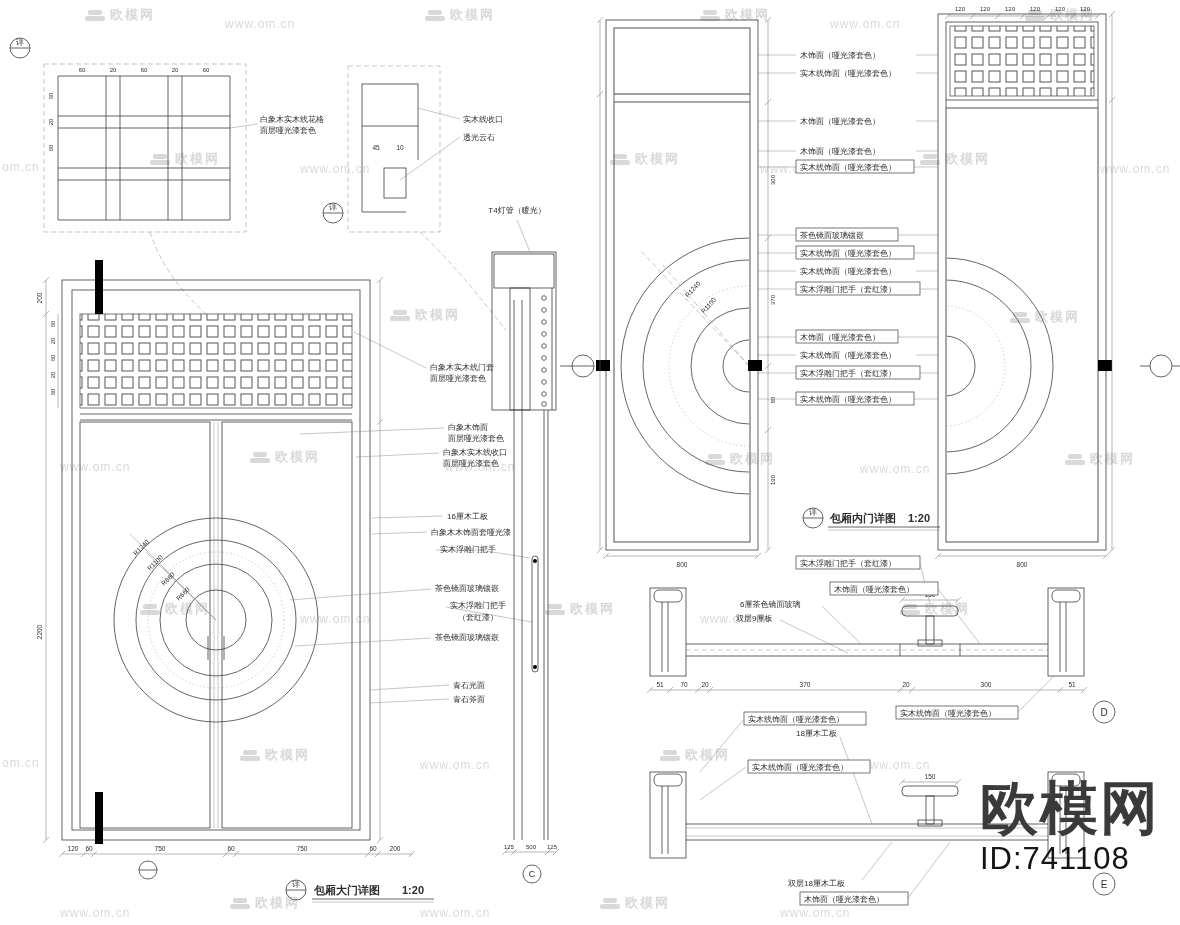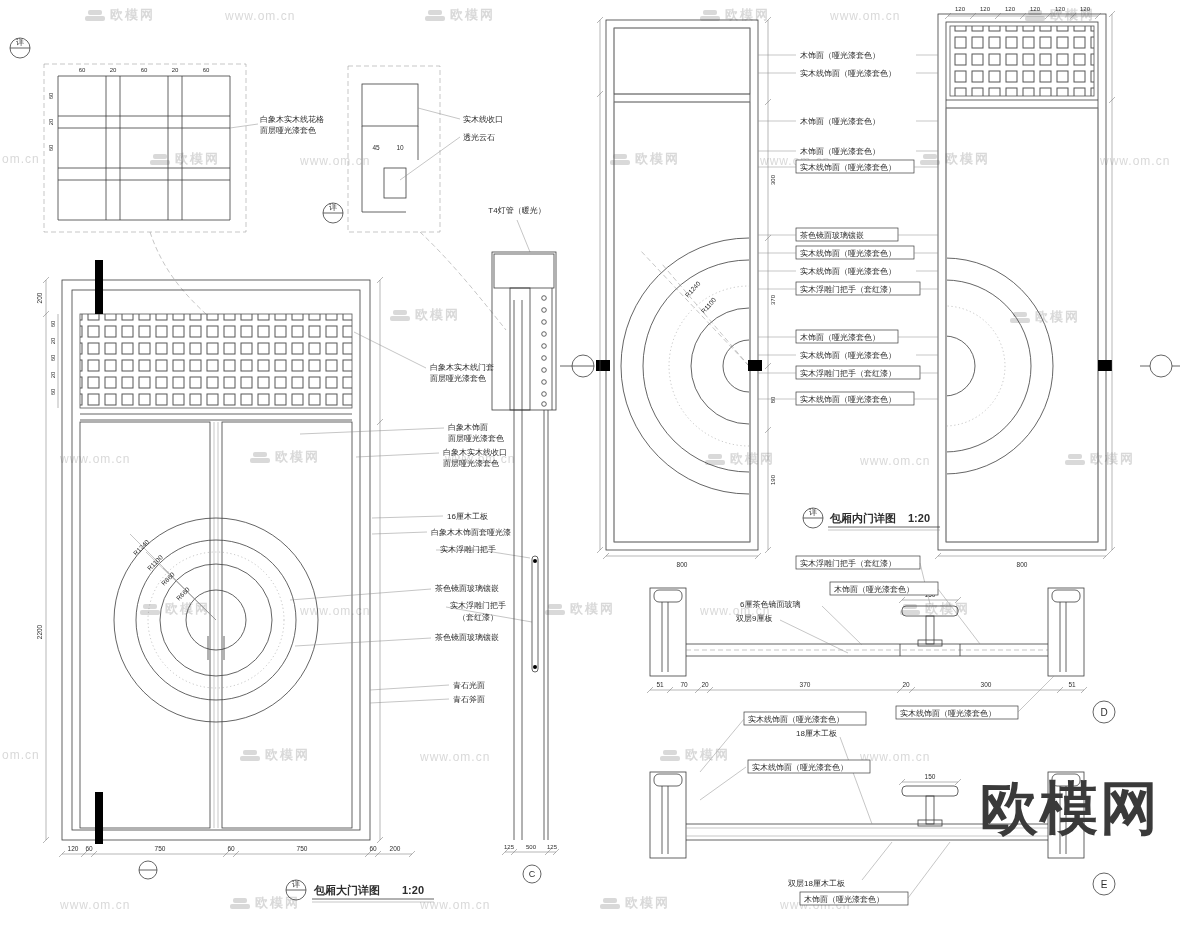--- a/index.html
+++ b/index.html
@@ -2,21 +2,21 @@
 <html><head>
 <meta charset="utf-8">
 <style>
   html,body{margin:0;padding:0;background:#fff;}
   body{width:1180px;height:925px;position:relative;overflow:hidden;
        font-family:"Liberation Sans","DejaVu Sans",sans-serif;}
   .layer{position:absolute;left:0;top:0;width:1180px;height:925px;}
   
   .wm{position:absolute;display:flex;align-items:center;gap:5px;color:#d9d9d9;
       font-size:13px;font-weight:bold;letter-spacing:2px;white-space:nowrap;z-index:0;}
-  .wm.url{font-weight:normal;font-size:12px;letter-spacing:1px;}
+  .wm.url{font-weight:normal;font-size:12px;letter-spacing:1px;margin-top:8px;}
   .sofa{display:inline-block;width:20px;height:11px;position:relative;}
   .sofa::before{content:"";position:absolute;left:3px;right:3px;top:0;height:5px;
       background:#d9d9d9;border-radius:2px;}
   .sofa::after{content:"";position:absolute;left:0;right:0;bottom:0;height:5px;
       background:#d9d9d9;border-radius:2px;}
   
   svg{position:absolute;left:0;top:0;z-index:1;}
   .ln{stroke:#3d3d3d;stroke-width:.8;fill:none;}
   .lt{stroke:#8d8d8d;stroke-width:.5;fill:none;}
   .dim{stroke:#6f6f6f;stroke-width:.5;fill:none;}
@@ -621,13 +621,14 @@
   <rect x="800" y="892" width="108" height="13" class="box"></rect>
   <line x1="908" y1="898" x2="950" y2="842" class="lt"></line>
   <text class="t8" x="804" y="902">木饰面（哑光漆套色）</text>
   <circle cx="1104" cy="884" r="11" class="ln"></circle>
   <text class="t10 mid" x="1104" y="888">E</text>
 </g>
 </svg>
 
 <div class="brand">
   <div class="brand-name">欧模网</div>
+  <div class="brand-id">ID:741108</div>
 </div>
 
 </body></html>

